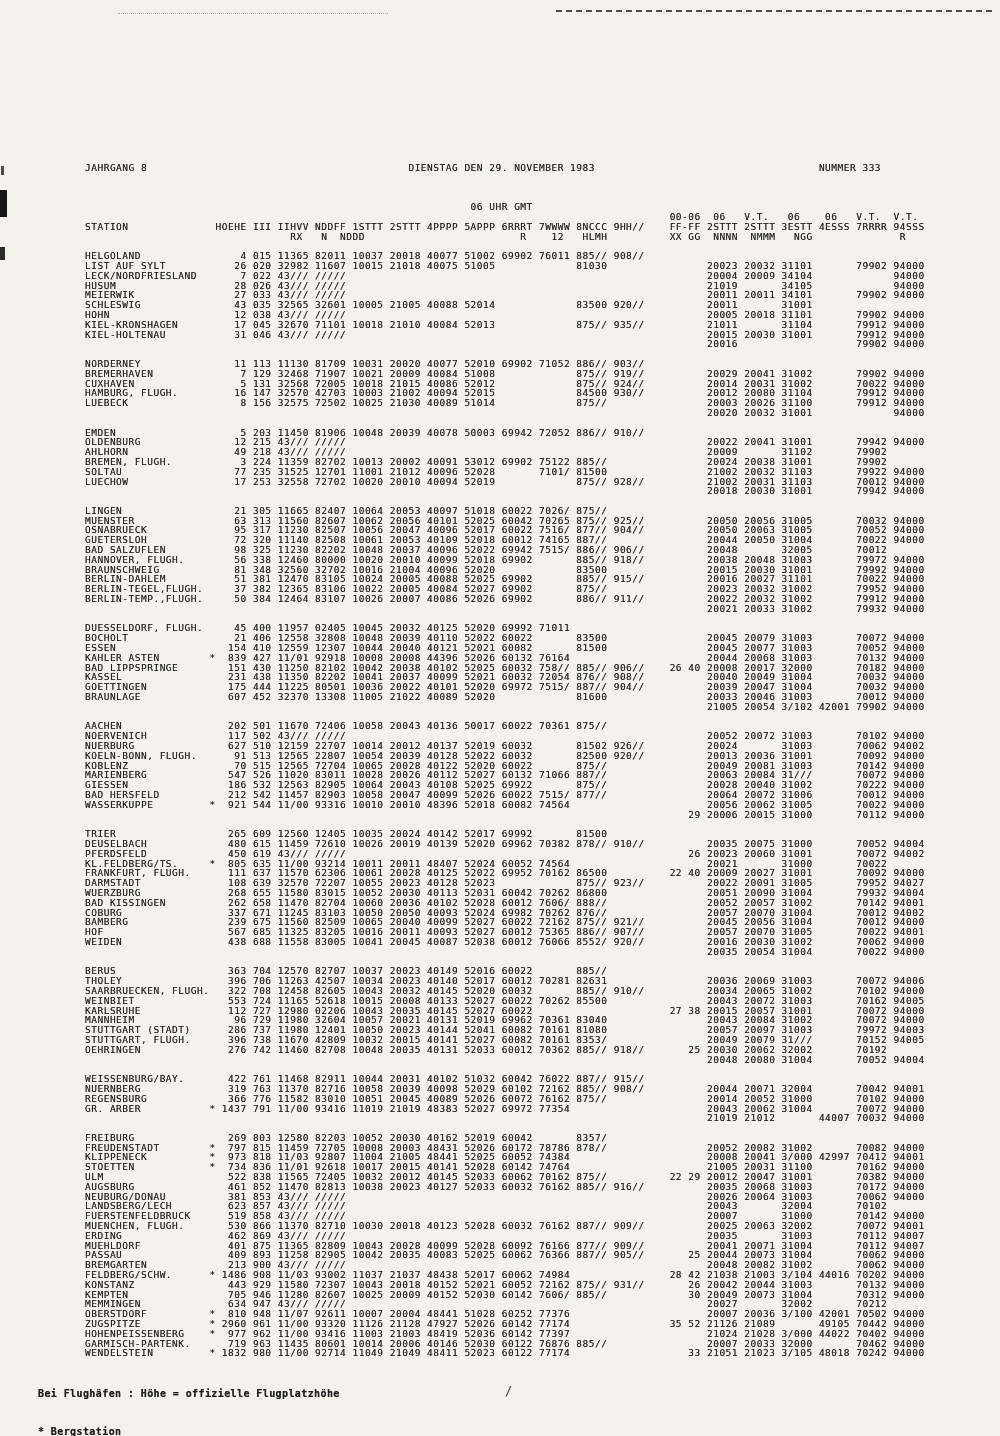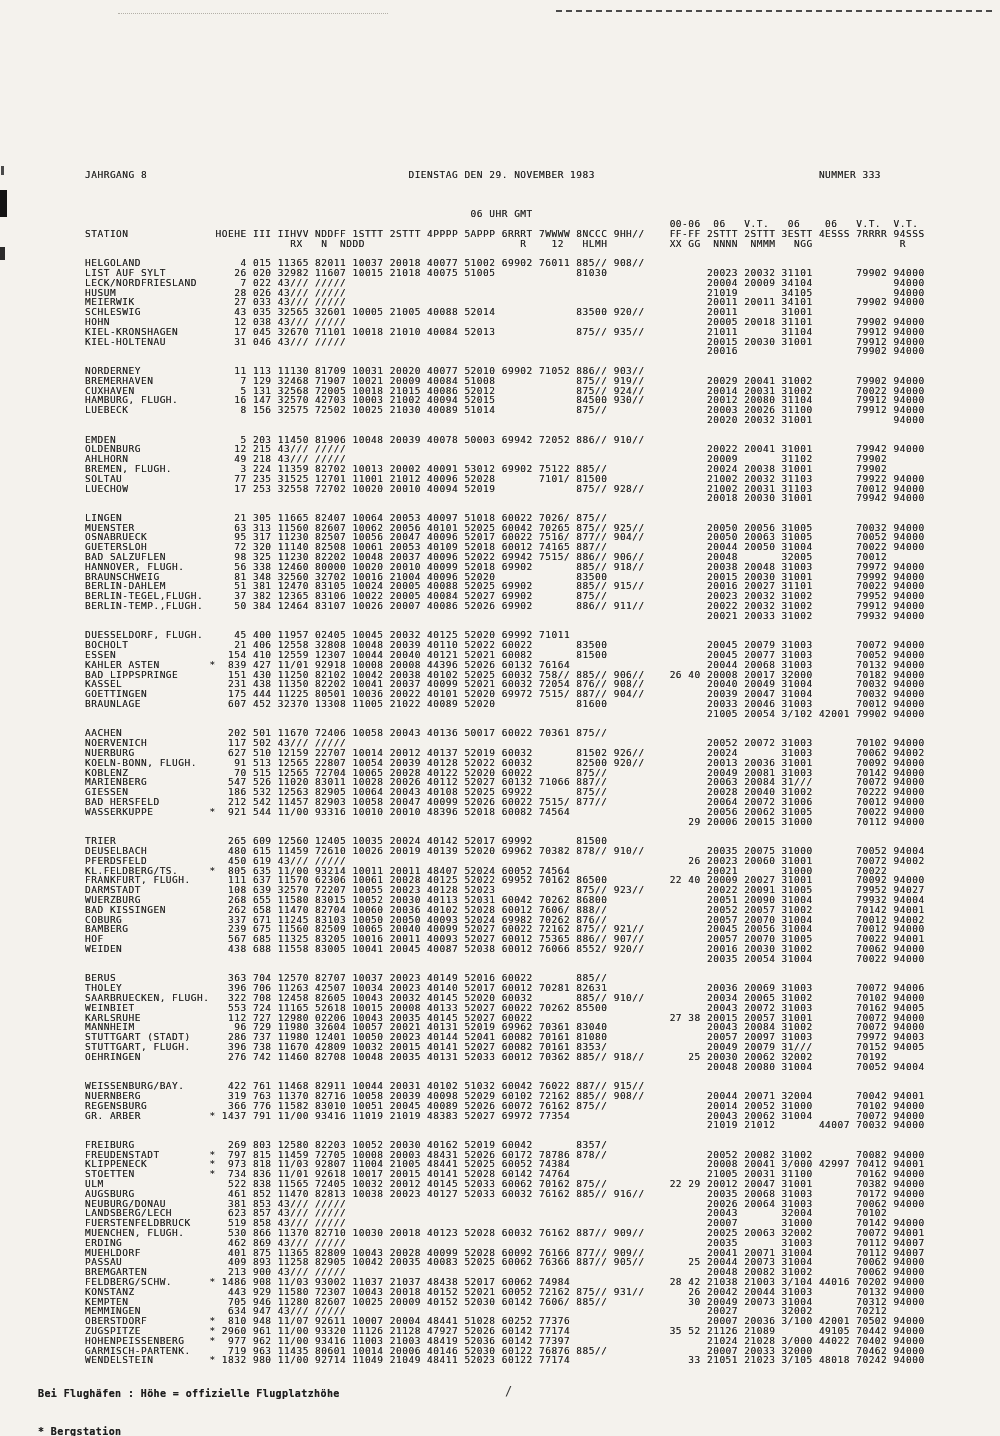--- a/index.html
+++ b/index.html
@@ -4,21 +4,21 @@
 <style>
   html,body{margin:0;padding:0;}
   body{width:1000px;height:1436px;background:#d8d6d1;}
   .page{
     position:relative;width:1000px;height:1436px;overflow:hidden;
     background:#f4f2ed;
     font-family:"DejaVu Sans Mono","Liberation Mono",monospace;
     color:#1e1e1e;
   }
   .lines{
-    position:absolute;left:85px;top:170px;
+    position:absolute;left:85px;top:163px;
     font-size:9.5px;letter-spacing:0.5px;line-height:9.8px;
     white-space:pre;
     text-shadow:0 0 0.4px rgba(20,20,20,0.55);
   }
   .ln{height:9.8px;}
   .footer{
     position:absolute;left:38px;top:1363px;
     font-size:10px;letter-spacing:0.4px;line-height:12.5px;
     font-weight:bold;white-space:pre;
     text-shadow:0 0 0.4px rgba(0,0,0,0.6);

